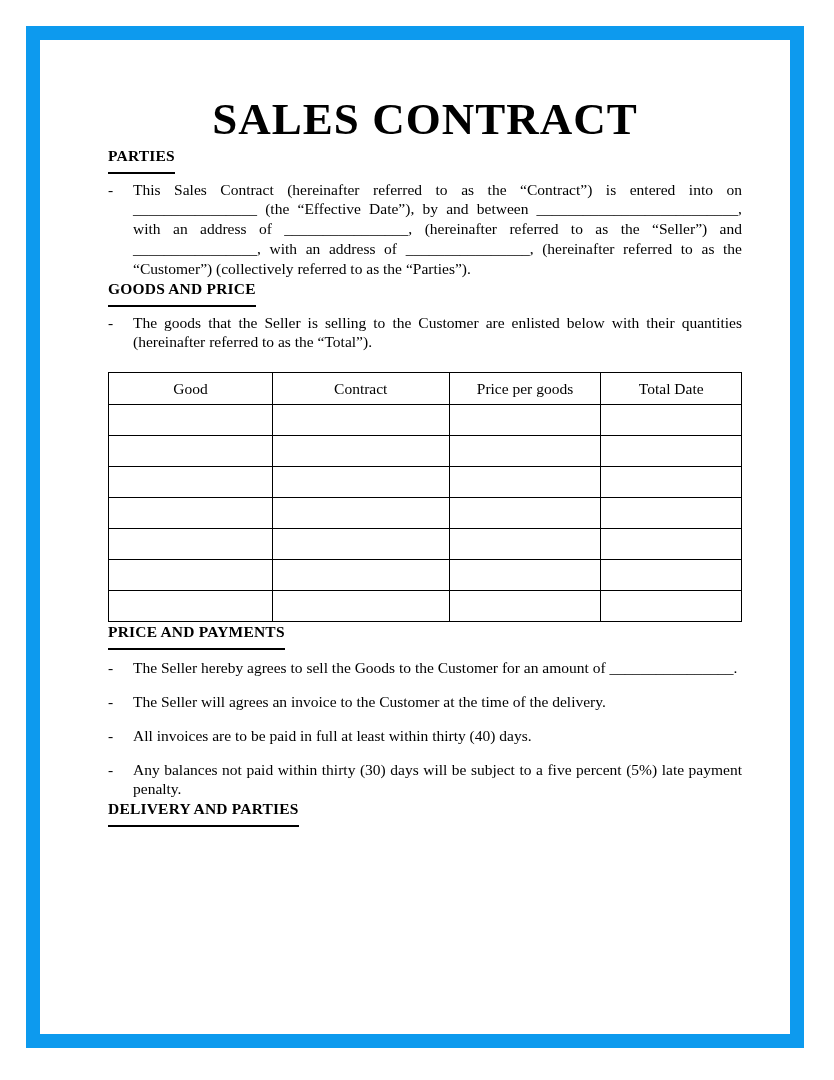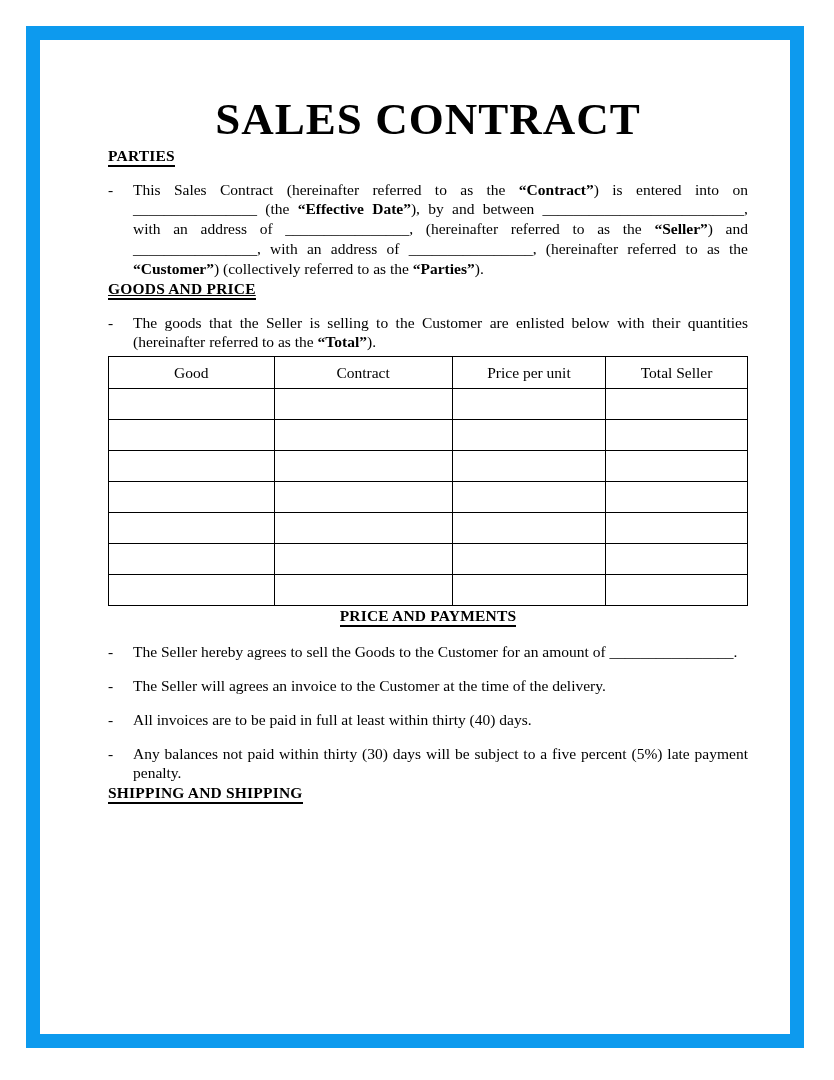--- a/index.html
+++ b/index.html
@@ -20,65 +20,65 @@
     left: 26px;
     top: 26px;
     right: 30px;
     bottom: 32px;
     border: 14px solid #0d9aee;
     background: #ffffff;
   }
   .content {
     position: absolute;
     left: 68px;
-    right: 42px;
+    right: 48px;
     top: 0;
   }
   h1.doc-title {
     margin: 54px 0 0 0;
     text-align: center;
     font-size: 45px;
     line-height: 1.15;
     font-weight: bold;
     letter-spacing: 1px;
   }
   h2.sec-heading {
     margin: 0;
     font-size: 15.5px;
     font-weight: bold;
     letter-spacing: 0.2px;
     line-height: 1.28;
   }
   h2 .hu {
     border-bottom: 2px solid #000;
-    padding-bottom: 1px;
+    padding-bottom: 8px;
   }
   .mt-parties   { margin-top: 25px; }
-  .mt-goods     { margin-top: 17px; text-decoration: underline; }
-  .mt-price     { margin-top: 38px; text-align: center; }
+  .mt-goods     { margin-top: 17px; }
+  .mt-price     { margin-top: 38px; }
   .mt-delivery  { margin-top: 16px; }
 
   .bullet {
     display: flex;
     font-size: 15.5px;
     line-height: 1.28;
     margin-top: 14px;
   }
   .bullet .dash {
     flex: none;
     width: 25px;
   }
   .bullet .btext {
     flex: 1;
     text-align: justify;
   }
-  .bullet .btext b { font-weight: bold; }
+  .bullet .btext b { font-weight: normal; }
 
   table.goods {
-    margin-top: 4px;
+    margin-top: 20px;
     width: 100%;
     border-collapse: collapse;
     table-layout: fixed;
   }
   table.goods th, table.goods td {
     border: 1.5px solid #000;
     font-size: 15.5px;
     font-weight: normal;
     text-align: center;
     vertical-align: middle;
@@ -117,22 +117,22 @@
       <colgroup>
         <col style="width:25.9%">
         <col style="width:27.9%">
         <col style="width:24.0%">
         <col style="width:22.2%">
       </colgroup>
       <thead>
         <tr>
           <th>Good</th>
           <th>Contract</th>
-          <th>Price per unit</th>
-          <th>Total Seller</th>
+          <th>Price per goods</th>
+          <th>Total Date</th>
         </tr>
       </thead>
       <tbody id="goods-table-body">
           <tr>
             <td></td>
             <td></td>
             <td></td>
             <td></td>
           </tr>
           <tr>
@@ -192,17 +192,17 @@
       <span class="dash">-</span>
       <div class="btext"><span>All invoices are to be paid in full at least within thirty (40) days.</span></div>
     </div>
 
     <div class="bullet">
       <span class="dash">-</span>
       <div class="btext"><span>Any balances not paid within thirty (30) days will be subject to a five percent (5%) late payment penalty.</span></div>
     </div>
 
     <h2 class="sec-heading mt-delivery">
-      <span class="hu">SHIPPING AND SHIPPING</span>
+      <span class="hu">DELIVERY AND PARTIES</span>
     </h2>
 
   </div>
 </div>
 
 </body></html>

